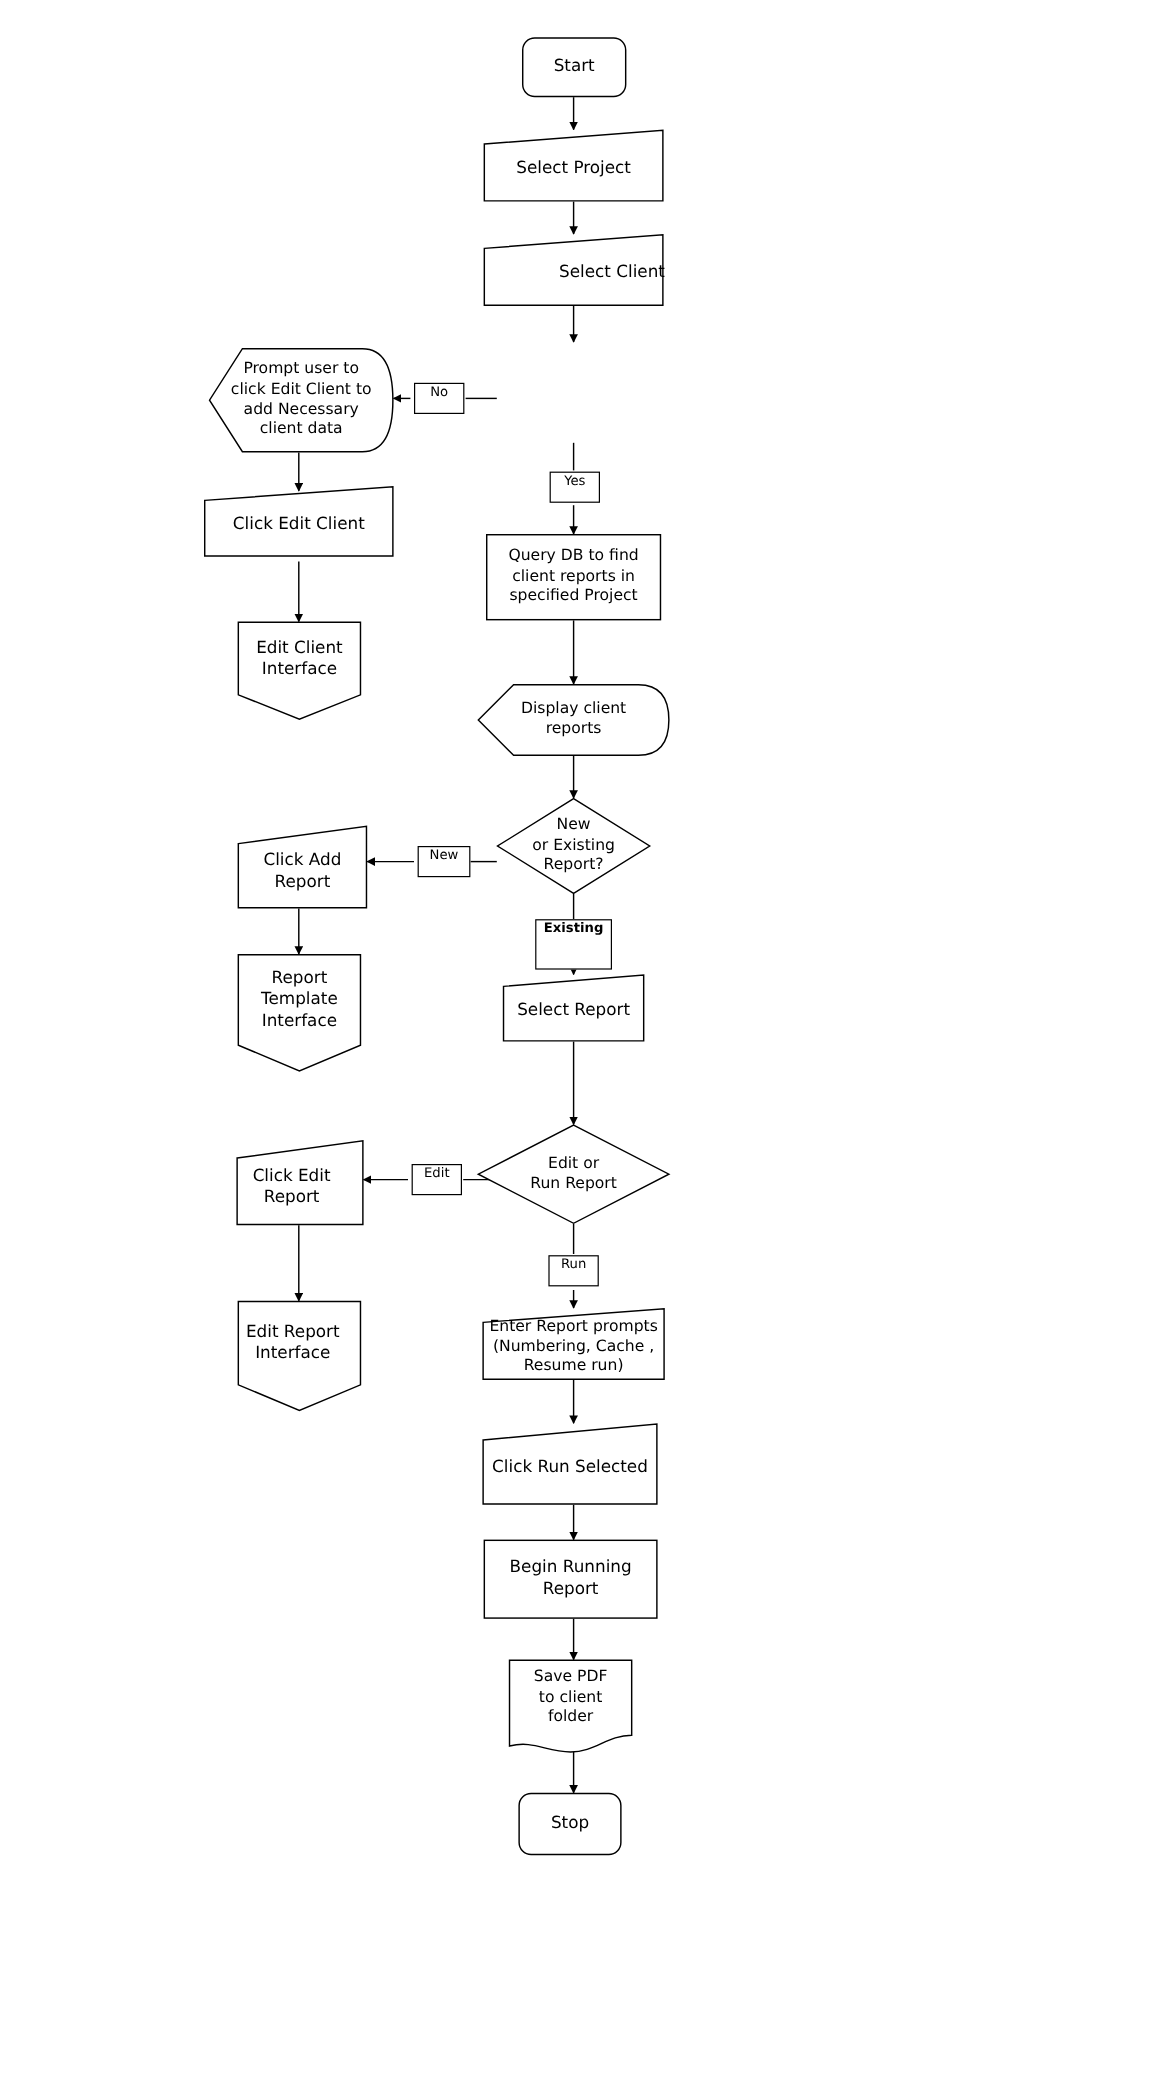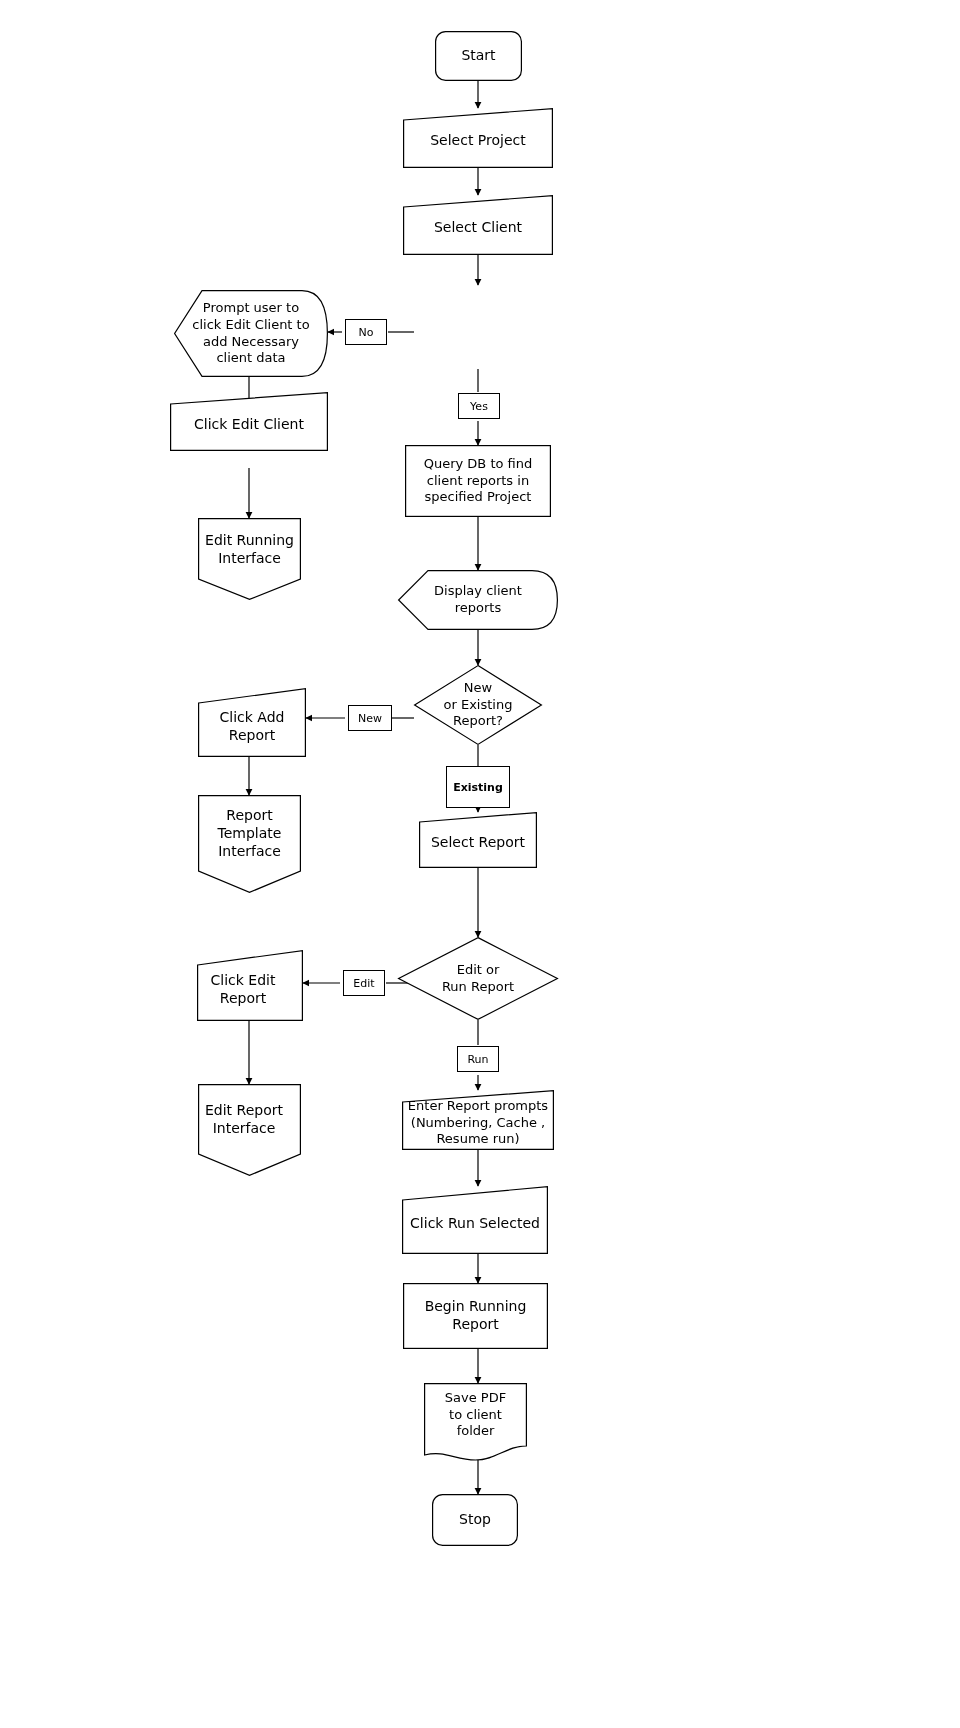--- a/index.html
+++ b/index.html
@@ -14,21 +14,21 @@
     position:absolute;left:0;top:0;width:100%;height:100%;
     display:flex;align-items:center;justify-content:center;
     text-align:center;line-height:1.28;color:#000;
     font-size:14px;white-space:pre-line;padding:0 4px;box-sizing:border-box;
     pointer-events:none;
   }
   .node svg{position:absolute;left:0;top:0;overflow:visible;}
   .tag{
     position:absolute;box-sizing:border-box;
     border:1px solid #000;background:#fff;
-    display:flex;align-items:center;justify-content:center;
+    display:flex;justify-content:center;
     font-size:11px;color:#000;
   }
   .edgelayer{position:absolute;left:0;top:0;width:960px;height:1728px;pointer-events:none;}
 </style>
 </head>
 <body>
 
 <div id="canvas">
 
   <svg class="edgelayer" viewBox="0 0 960 1728" width="960" height="1728">
@@ -88,21 +88,21 @@
     <svg width="150" height="60" viewBox="0 0 150 60">
       <path d="M 0.6 12 L 149.4 0.6 L 149.4 59.4 L 0.6 59.4 Z" fill="#fff" stroke="#000" stroke-width="1.2"></path>
     </svg>
     <span class="lbl" style="padding-top:6px;">Select Project</span>
   </div>
 
   <div class="node" style="left:403px;top:195px;width:150px;height:60px;">
     <svg width="150" height="60" viewBox="0 0 150 60">
       <path d="M 0.6 12 L 149.4 0.6 L 149.4 59.4 L 0.6 59.4 Z" fill="#fff" stroke="#000" stroke-width="1.2"></path>
     </svg>
-    <span class="lbl" style="padding-top:6px;">Select Client</span>
+    <span class="lbl" style="padding-top:6px;margin-left:32px;">Select Client</span>
   </div>
 
 
   <div class="tag" style="left:345px;top:319px;width:42px;height:26px;">
     <span>No</span>
   </div>
 
   <div class="tag" style="left:458px;top:393px;width:42px;height:26px;">
     <span>Yes</span>
   </div>
@@ -111,32 +111,32 @@
     <svg width="154" height="87" viewBox="0 0 154 87">
       <path d="M 28 0.6 L 128 0.6 C 148 0.6 153.4 20 153.4 43.5
                C 153.4 67 148 86.4 128 86.4 L 28 86.4 L 0.6 43.5 Z" fill="#fff" stroke="#000" stroke-width="1.2"></path>
     </svg>
     <span class="lbl" style="font-size:13px;">Prompt user to
 click  Edit Client to
 add Necessary
 client data</span>
   </div>
 
-  <div class="node" style="left:170px;top:392px;width:158px;height:59px;">
+  <div class="node" style="left:170px;top:405px;width:158px;height:59px;">
     <svg width="158" height="59" viewBox="0 0 158 59">
       <path d="M 0.6 12 L 157.4 0.6 L 157.4 58.4 L 0.6 58.4 Z" fill="#fff" stroke="#000" stroke-width="1.2"></path>
     </svg>
     <span class="lbl" style="padding-top:6px;">Click Edit Client</span>
   </div>
 
   <div class="node" style="left:198px;top:518px;width:103px;height:82px;">
     <svg width="103" height="82" viewBox="0 0 103 82">
       <path d="M 0.6 0.6 L 102.4 0.6 L 102.4 61 L 51.5 81.4 L 0.6 61 Z" fill="#fff" stroke="#000" stroke-width="1.2"></path>
     </svg>
-    <span class="lbl" style="padding-bottom:18px;">Edit Running
+    <span class="lbl" style="padding-bottom:18px;">Edit Client
 Interface</span>
   </div>
 
   <div class="node" style="left:405px;top:445px;width:146px;height:72px;">
     <svg width="146" height="72" viewBox="0 0 146 72">
       <rect x="0.6" y="0.6" width="144.8" height="70.8" fill="#fff" stroke="#000" stroke-width="1.2"></rect>
     </svg>
     <span class="lbl" style="font-size:13px;">Query DB to find
 client reports in
 specified Project</span>

